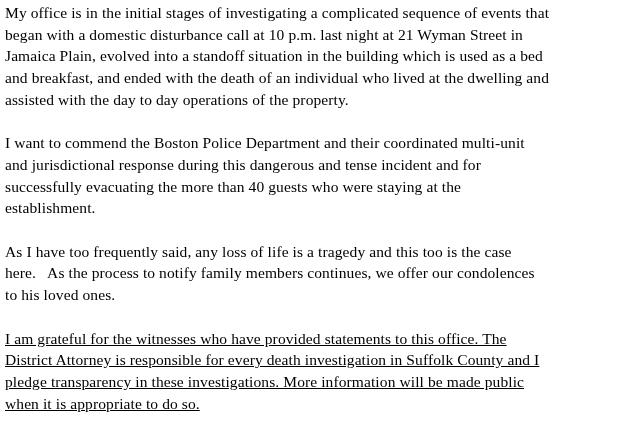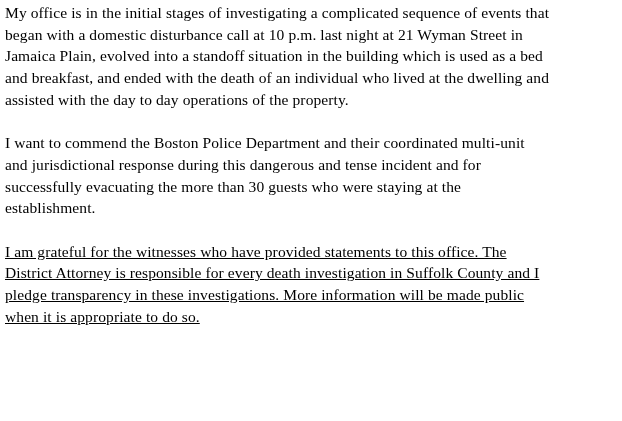--- a/index.html
+++ b/index.html
@@ -36,19 +36,22 @@
 <body>
 
 <div class="document">
   <p>My office is in the initial stages of investigating a complicated sequence of events that
 began with a domestic disturbance call at 10 p.m. last night at 21 Wyman Street in
 Jamaica Plain, evolved into a standoff situation in the building which is used as a bed
 and breakfast, and ended with the death of an individual who lived at the dwelling and
 assisted with the day to day operations of the property.</p>
   <p>I want to commend the Boston Police Department and their coordinated multi-unit
 and jurisdictional response during this dangerous and tense incident and for
-successfully evacuating the more than 30 guests who were staying at the
+successfully evacuating the more than 40 guests who were staying at the
 establishment.</p>
+  <p>As I have too frequently said, any loss of life is a tragedy and this too is the case
+here.   As the process to notify family members continues, we offer our condolences
+to his loved ones.</p>
   <p>I am grateful for the witnesses who have provided statements to this office. The
 District Attorney is responsible for every death investigation in Suffolk County and I
 pledge transparency in these investigations. More information will be made public
 when it is appropriate to do so.</p>
 </div>
 
 </body></html>

